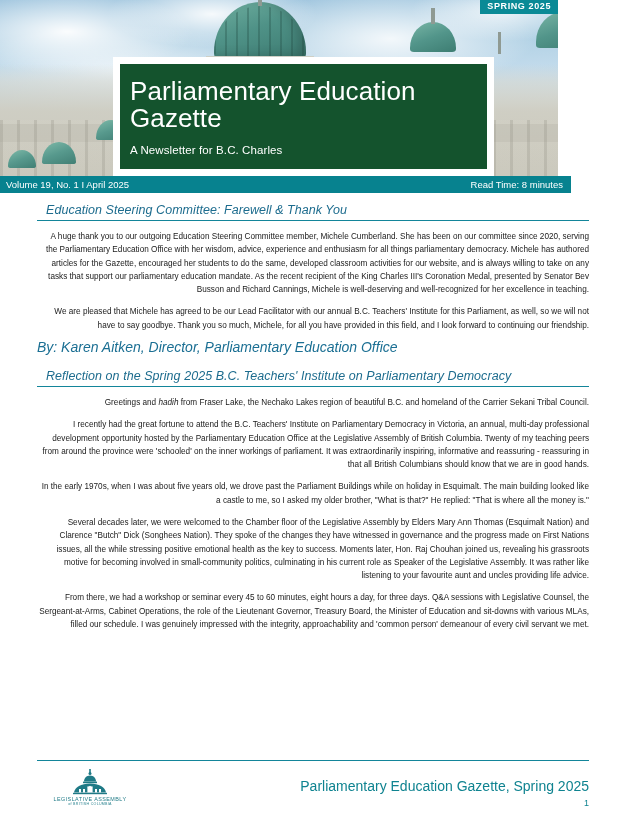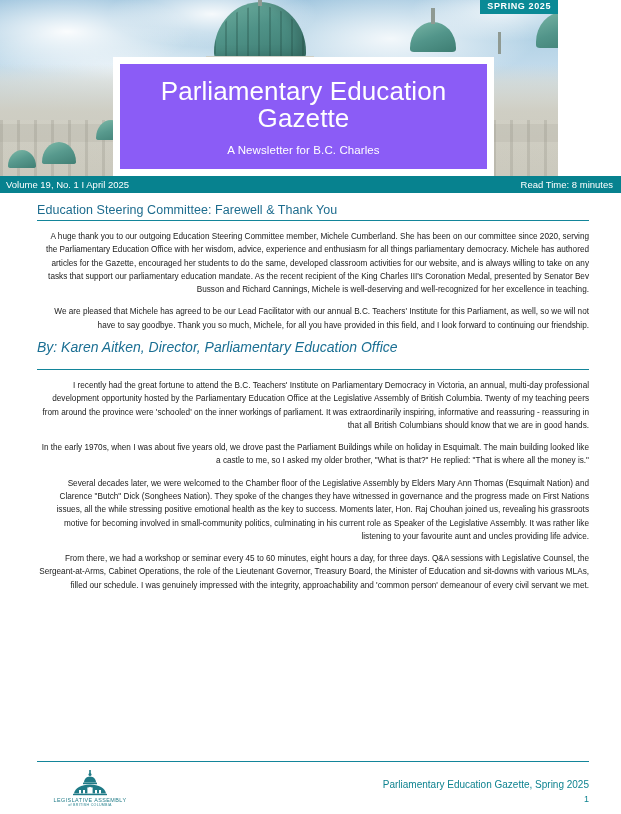--- a/index.html
+++ b/index.html
@@ -186,43 +186,43 @@
     position: absolute;
     left: 113px;
     top: 57px;
     width: 381px;
     background: #ffffff;
     padding: 7px;
     box-sizing: border-box;
     z-index: 5;
   }
   .title-box {
-    background: #8b5cf6;
+    background: #14532d;
     padding: 14px 10px 13px 10px;
-    text-align: center;
+    text-align: left;
   }
   .title-main {
     color: #ffffff;
     font-size: 26px;
     line-height: 1.05;
     letter-spacing: .1px;
     font-weight: normal;
     margin: 0 0 11px 0;
   }
   .title-sub {
     color: #ffffff;
     font-size: 11.5px;
     letter-spacing: .1px;
     margin: 0;
   }
 
   
   .volume-bar {
     position: relative;
-    width: 621px;
+    width: 571px;
     height: 17px;
     background: #07828f;
     color: #ffffff;
     font-size: 9.5px;
     display: flex;
     align-items: center;
     justify-content: space-between;
     box-sizing: border-box;
     padding: 0 8px 0 6px;
   }
@@ -230,22 +230,23 @@
   
   .content {
     padding: 10px 32px 0 37px;
     box-sizing: border-box;
     width: 621px;
   }
   .article-heading {
     color: #1d6c8e;
     font-size: 12.5px;
     font-weight: normal;
-    margin: 0 0 3px 0;
+    margin: 0 0 3px 9px;
     letter-spacing: .05px;
+    font-style: italic;
   }
   .heading-rule {
     height: 1px;
     background: #13859a;
     margin: 0 0 9px 0;
   }
   .body-p {
     color: #1a1a1a;
     font-size: 8.2px;
     line-height: 1.62;
@@ -298,21 +299,21 @@
     font-size: 3.6px;
     letter-spacing: .3px;
     margin-top: 1px;
   }
   .footer-right {
     text-align: right;
     padding-top: 9px;
   }
   .footer-title {
     color: #0f8390;
-    font-size: 10px;
+    font-size: 14px;
     margin: 0;
   }
   .footer-page {
     color: #0f8390;
     font-size: 9px;
     margin: 4px 0 0 0;
   }
   em.term { font-style: italic; }
 </style>
 </head>
@@ -357,21 +358,23 @@
 
   <div>
     <h2 class="article-heading">Education Steering Committee: Farewell &amp; Thank You</h2>
     <div class="heading-rule"></div>
     <p class="body-p">A huge thank you to our outgoing Education Steering Committee member, Michele Cumberland. She has been on our committee since 2020, serving the Parliamentary Education Office with her wisdom, advice, experience and enthusiasm for all things parliamentary democracy. Michele has authored articles for the Gazette, encouraged her students to do the same, developed classroom activities for our website, and is always willing to take on any tasks that support our parliamentary education mandate. As the recent recipient of the King Charles III's Coronation Medal, presented by Senator Bev Busson and Richard Cannings, Michele is well-deserving and well-recognized for her excellence in teaching.</p>
     <p class="body-p last">We are pleased that Michele has agreed to be our Lead Facilitator with our annual B.C. Teachers' Institute for this Parliament, as well, so we will not have to say goodbye. Thank you so much, Michele, for all you have provided in this field, and I look forward to continuing our friendship.</p>
     <p class="byline">By: Karen Aitken, Director, Parliamentary Education Office</p>
   </div>
 
   <div>
+    <h2 class="article-heading">Reflection on the Spring 2025 B.C. Teachers' Institute on Parliamentary Democracy</h2>
     <div class="heading-rule"></div>
+    <p class="body-p" id="p-hadih">Greetings and <em class="term">hadih</em> from Fraser Lake, the Nechako Lakes region of beautiful B.C. and homeland of the Carrier Sekani Tribal Council.</p>
     <p class="body-p">I recently had the great fortune to attend the B.C. Teachers' Institute on Parliamentary Democracy in Victoria, an annual, multi-day professional development opportunity hosted by the Parliamentary Education Office at the Legislative Assembly of British Columbia. Twenty of my teaching peers from around the province were 'schooled' on the inner workings of parliament. It was extraordinarily inspiring, informative and reassuring - reassuring in that all British Columbians should know that we are in good hands.</p>
     <p class="body-p">In the early 1970s, when I was about five years old, we drove past the Parliament Buildings while on holiday in Esquimalt. The main building looked like a castle to me, so I asked my older brother, "What is that?" He replied: "That is where all the money is."</p>
     <p class="body-p">Several decades later, we were welcomed to the Chamber floor of the Legislative Assembly by Elders Mary Ann Thomas (Esquimalt Nation) and Clarence "Butch" Dick (Songhees Nation). They spoke of the changes they have witnessed in governance and the progress made on First Nations issues, all the while stressing positive emotional health as the key to success. Moments later, Hon. Raj Chouhan joined us, revealing his grassroots motive for becoming involved in small-community politics, culminating in his current role as Speaker of the Legislative Assembly. It was rather like listening to your favourite aunt and uncles providing life advice.</p>
     <p class="body-p">From there, we had a workshop or seminar every 45 to 60 minutes, eight hours a day, for three days. Q&amp;A sessions with Legislative Counsel, the Sergeant-at-Arms, Cabinet Operations, the role of the Lieutenant Governor, Treasury Board, the Minister of Education and sit-downs with various MLAs, filled our schedule. I was genuinely impressed with the integrity, approachability and 'common person' demeanour of every civil servant we met.</p>
   </div>
 </div>
 
 <div class="footer">
   <div class="footer-rule"></div>
   <div class="footer-row">

